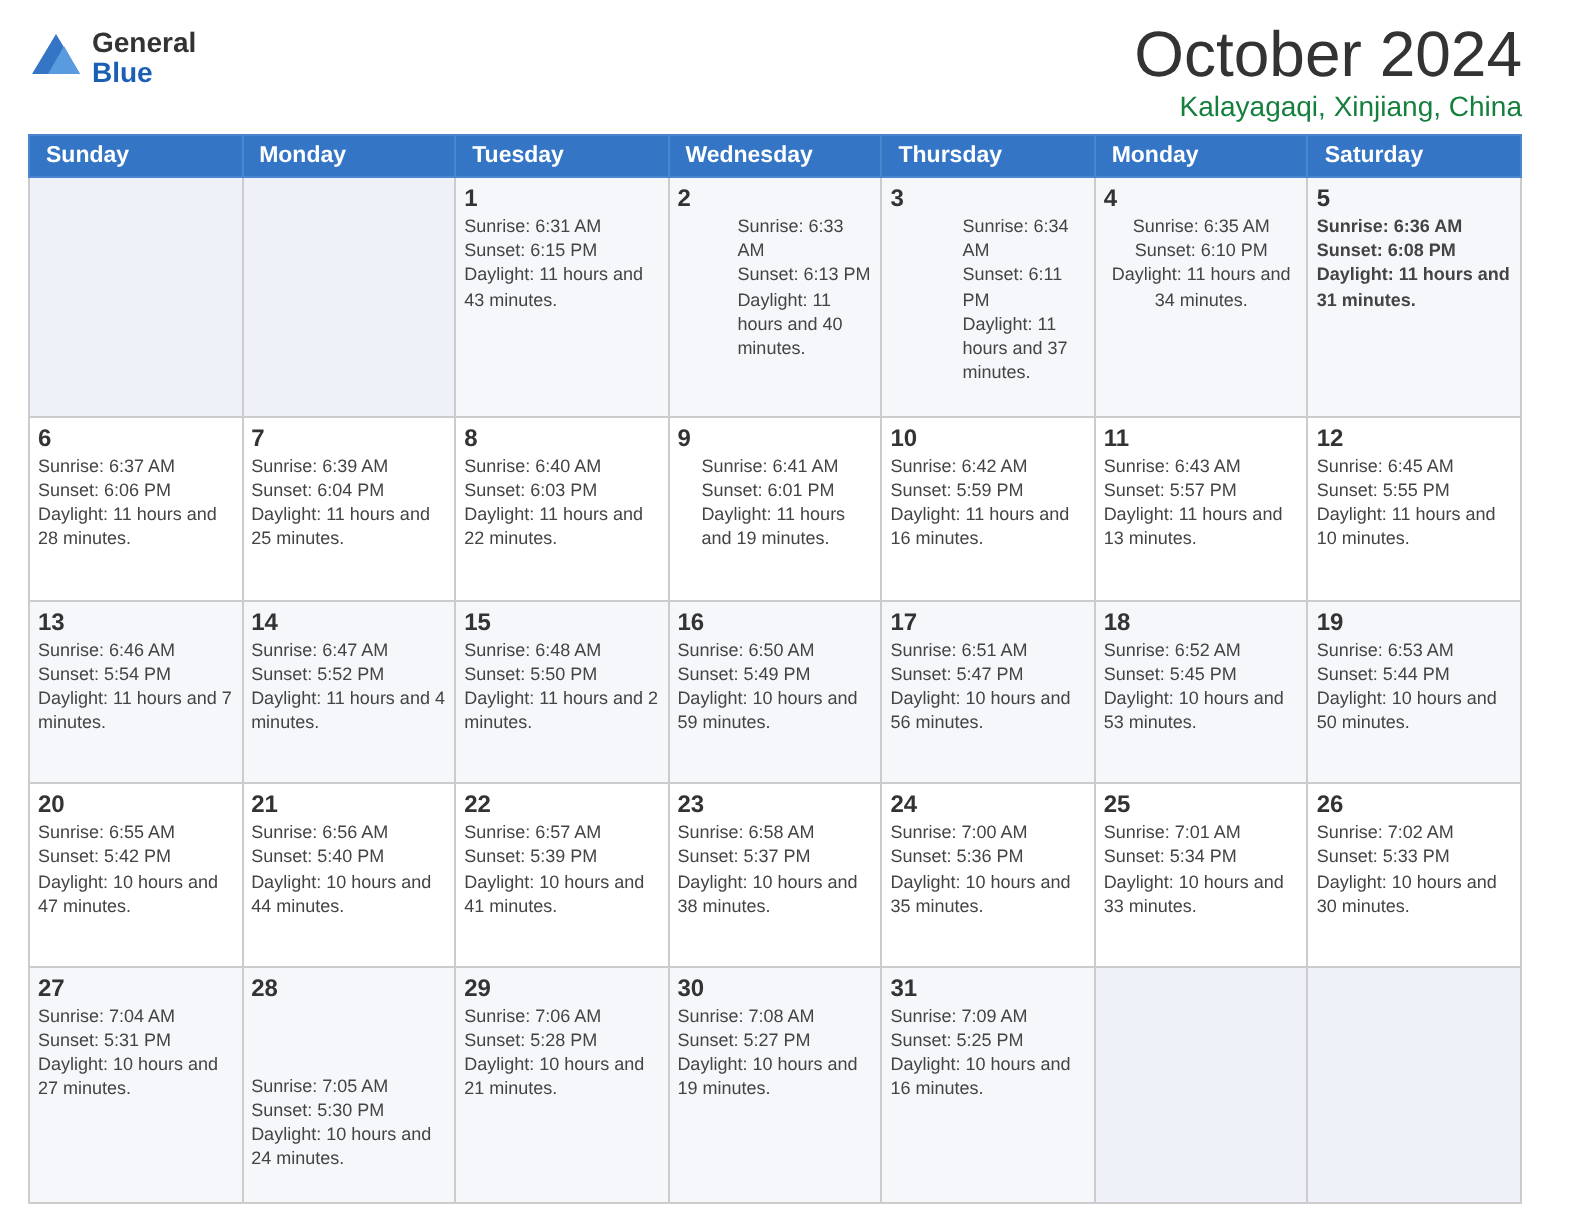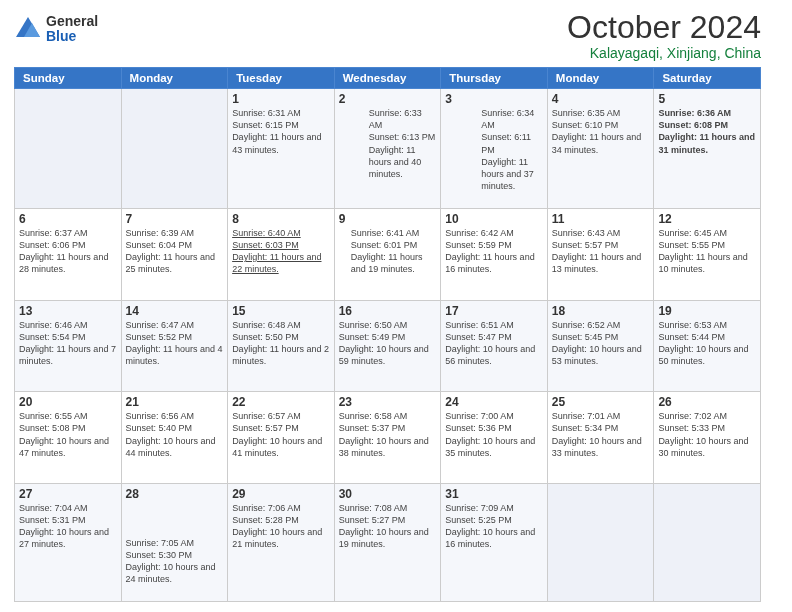--- a/index.html
+++ b/index.html
@@ -162,21 +162,21 @@
 Daylight: 11 hours and 40 minutes.</div>
           </td>
           <td>
             <span class="day-num">3</span>
             <div class="day-info" style="white-space: pre-line; margin-left: 36px;">Sunrise: 6:34 AM
 Sunset: 6:11 PM
 Daylight: 11 hours and 37 minutes.</div>
           </td>
           <td>
             <span class="day-num">4</span>
-            <div class="day-info" style="white-space: pre-line;">Sunrise: 6:35 AM
+            <div class="day-info" style="white-space: pre-line; text-align: center;">Sunrise: 6:35 AM
 Sunset: 6:10 PM
 Daylight: 11 hours and 34 minutes.</div>
           </td>
           <td>
             <span class="day-num">5</span>
             <div class="day-info" style="white-space: pre-line; font-weight: bold;">Sunrise: 6:36 AM
 Sunset: 6:08 PM
 Daylight: 11 hours and 31 minutes.</div>
           </td>
         </tr>
@@ -188,21 +188,21 @@
 Daylight: 11 hours and 28 minutes.</div>
           </td>
           <td>
             <span class="day-num">7</span>
             <div class="day-info" style="white-space: pre-line;">Sunrise: 6:39 AM
 Sunset: 6:04 PM
 Daylight: 11 hours and 25 minutes.</div>
           </td>
           <td>
             <span class="day-num">8</span>
-            <div class="day-info" style="white-space: pre-line; text-decoration: underline;">Sunrise: 6:40 AM
+            <div class="day-info" style="white-space: pre-line;">Sunrise: 6:40 AM
 Sunset: 6:03 PM
 Daylight: 11 hours and 22 minutes.</div>
           </td>
           <td>
             <span class="day-num">9</span>
             <div class="day-info" style="white-space: pre-line; margin-left: 12px;">Sunrise: 6:41 AM
 Sunset: 6:01 PM
 Daylight: 11 hours and 19 minutes.</div>
           </td>
           <td>
@@ -265,33 +265,33 @@
             <span class="day-num">19</span>
             <div class="day-info" style="white-space: pre-line;">Sunrise: 6:53 AM
 Sunset: 5:44 PM
 Daylight: 10 hours and 50 minutes.</div>
           </td>
         </tr>
         <tr>
           <td>
             <span class="day-num">20</span>
             <div class="day-info" style="white-space: pre-line;">Sunrise: 6:55 AM
-Sunset: 5:08 PM
+Sunset: 5:42 PM
 Daylight: 10 hours and 47 minutes.</div>
           </td>
           <td>
             <span class="day-num">21</span>
             <div class="day-info" style="white-space: pre-line;">Sunrise: 6:56 AM
 Sunset: 5:40 PM
 Daylight: 10 hours and 44 minutes.</div>
           </td>
           <td>
             <span class="day-num">22</span>
             <div class="day-info" style="white-space: pre-line;">Sunrise: 6:57 AM
-Sunset: 5:57 PM
+Sunset: 5:39 PM
 Daylight: 10 hours and 41 minutes.</div>
           </td>
           <td>
             <span class="day-num">23</span>
             <div class="day-info" style="white-space: pre-line;">Sunrise: 6:58 AM
 Sunset: 5:37 PM
 Daylight: 10 hours and 38 minutes.</div>
           </td>
           <td>
             <span class="day-num">24</span>

